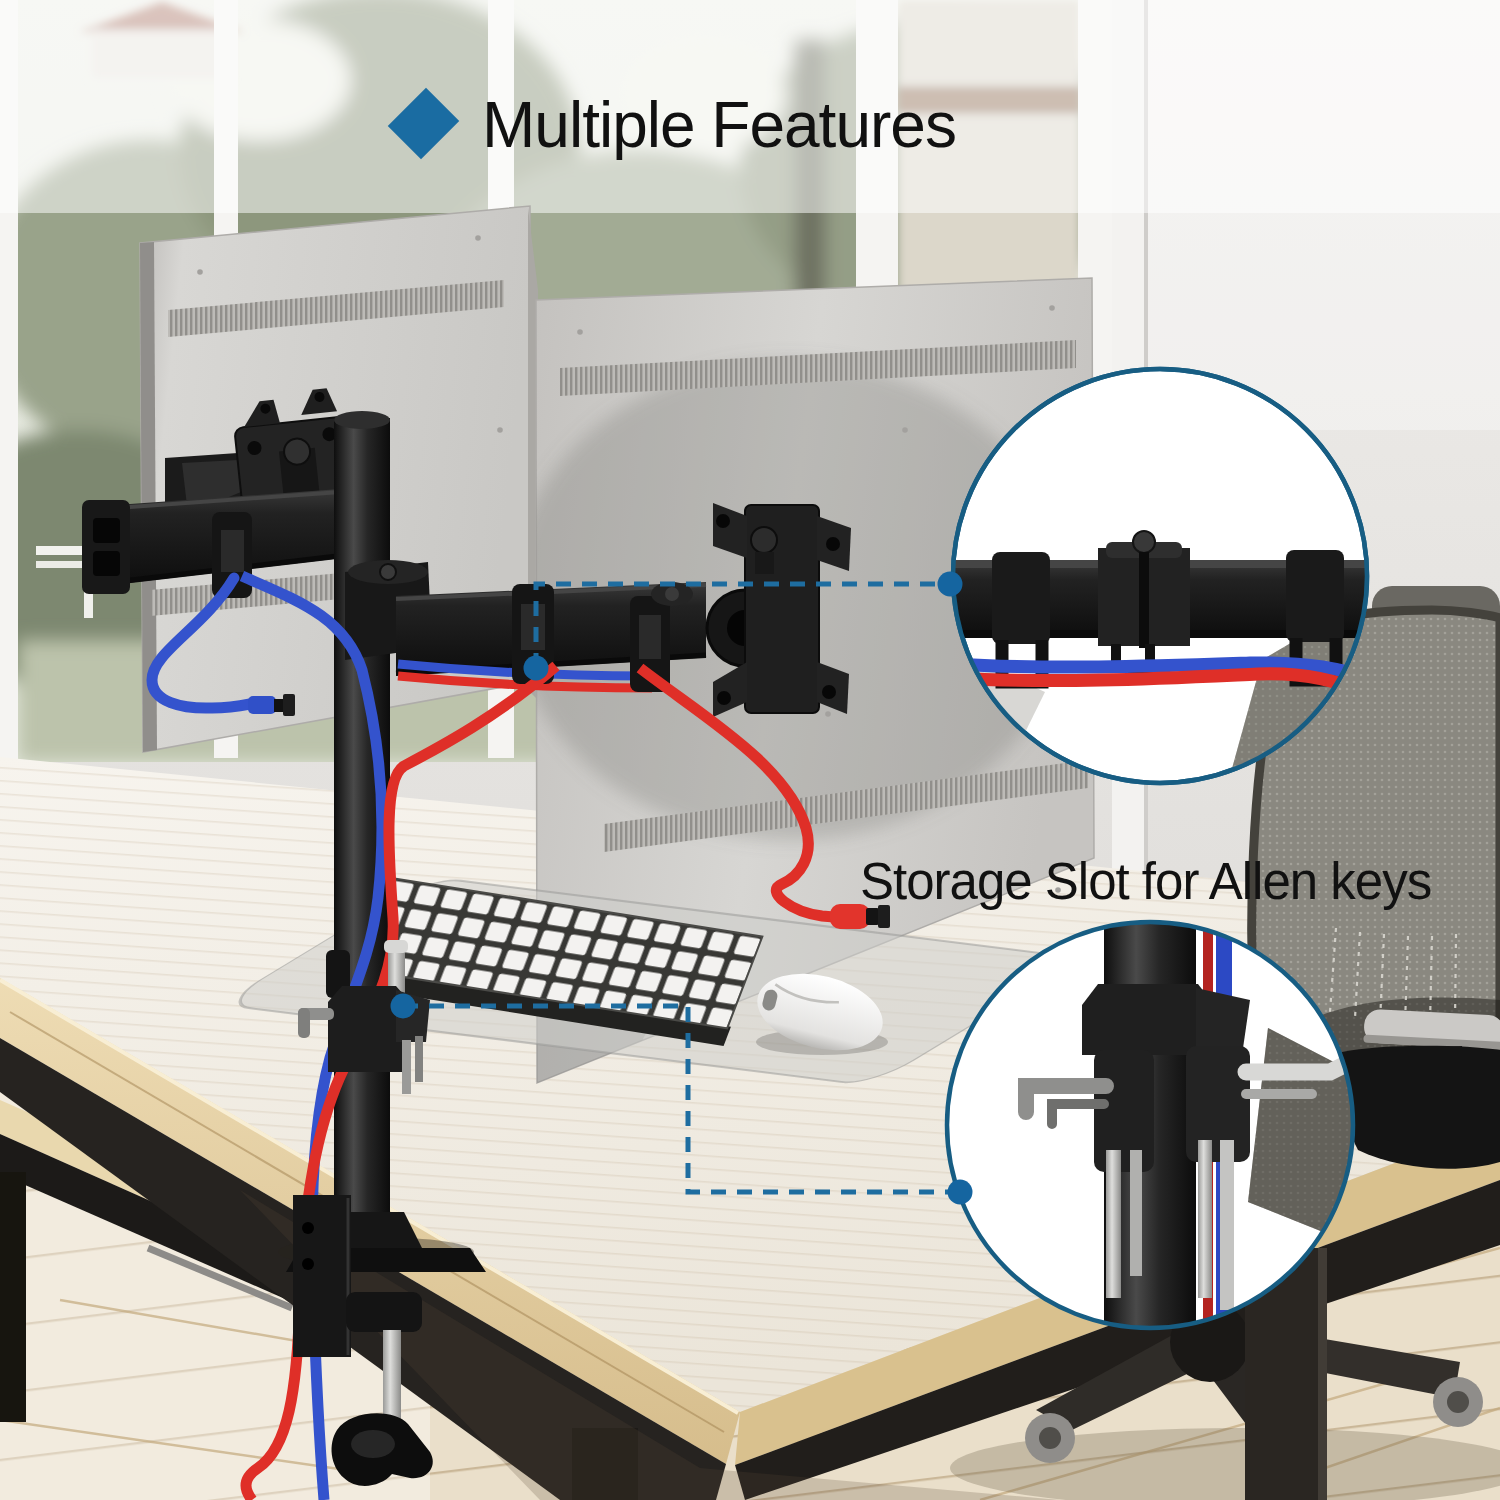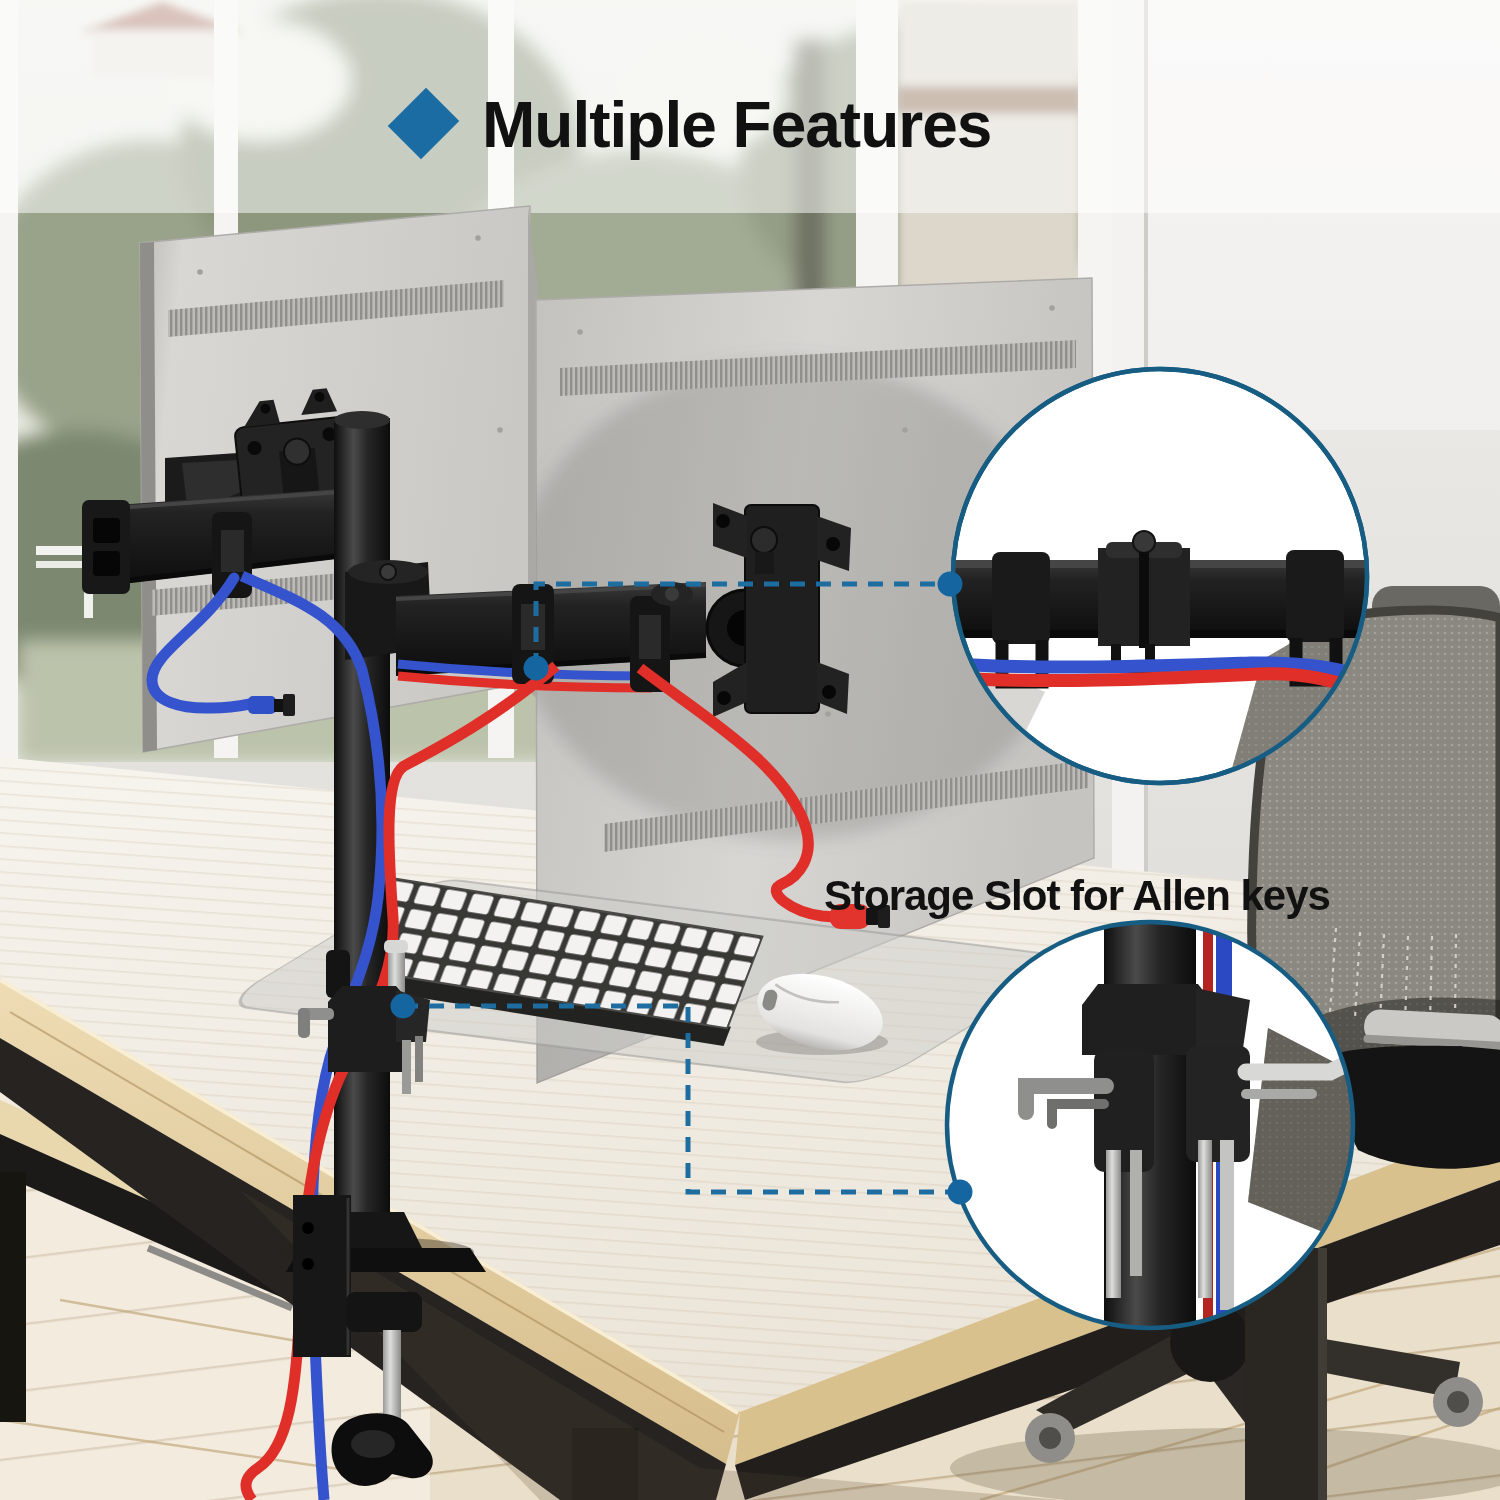--- a/index.html
+++ b/index.html
@@ -1,22 +1,22 @@
 <!DOCTYPE html>
 <html style="--accent_diamond: #1a6ca2; --callout_line: #1e6da0; --callout_dot: #1565a0; --callout_circle_border: #175d83; --cable_red: #df2f28; --cable_blue: #3453cd; --text_color: #111111;"><head>
 <meta charset="utf-8">
 <style>
   html,body{margin:0;padding:0;background:#888;}
   #stage{position:relative;width:1500px;height:1500px;overflow:hidden;
          background:#e9e7e4;font-family:"Liberation Sans",sans-serif;}
   #scene{position:absolute;left:0;top:0;width:1500px;height:1500px;}
-  .txt{position:absolute;color:var(--text_color,#111);font-weight:bold;white-space:nowrap;text-align:center;}
+  .txt{position:absolute;color:var(--text_color,#111);font-weight:normal;white-space:nowrap;text-align:center;}
   #title-text{left:482px;top:88px;font-size:64px;letter-spacing:-1px;}
   #feature-label-1{left:788px;top:308px;font-size:47px;letter-spacing:-1px;}
-  #feature-label-2{left:824px;top:852px;font-size:42px;letter-spacing:-1px;margin-top:20px;}
+  #feature-label-2{left:860px;top:852px;font-size:51px;letter-spacing:-1px;}
   #title-diamond{position:absolute;left:400px;top:100px;width:47px;height:47px;
                  background:var(--accent_diamond,#1a6ca2);transform:rotate(45deg) scaleY(1.15);}
 </style>
 </head>
 <body>
 
 <div id="stage">
 
 <svg id="scene" viewBox="0 0 1500 1500">
   <defs>

